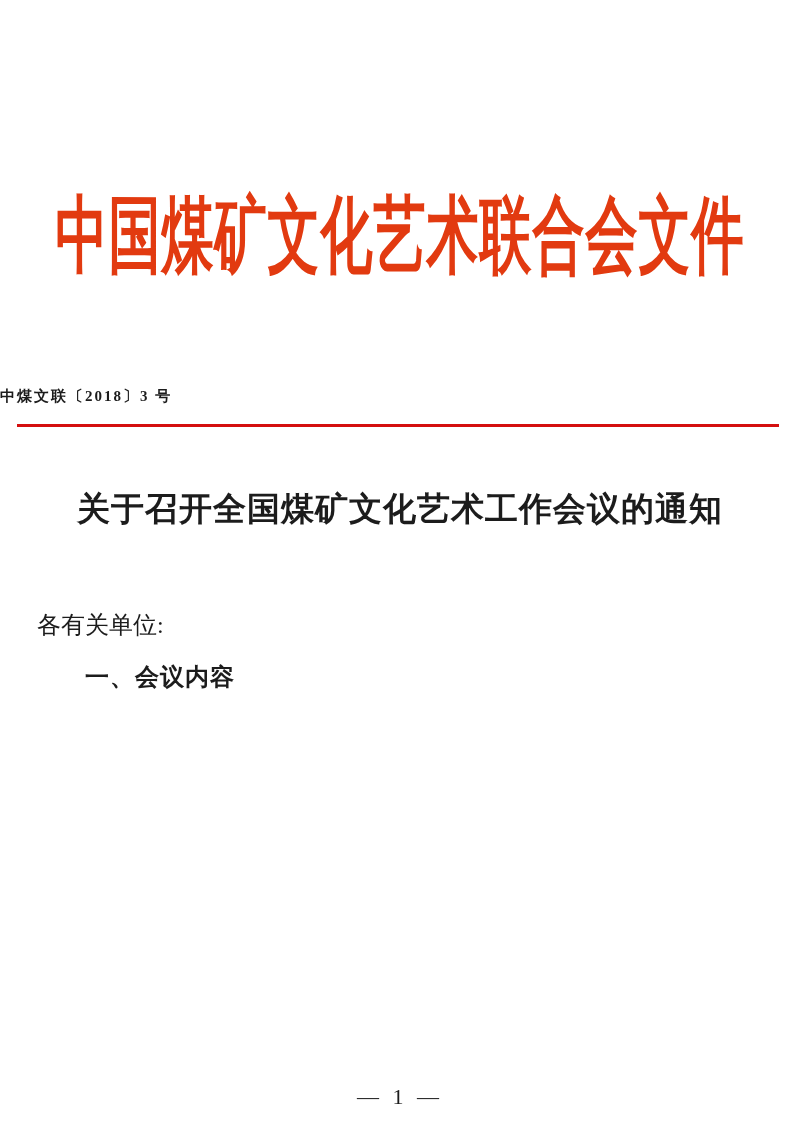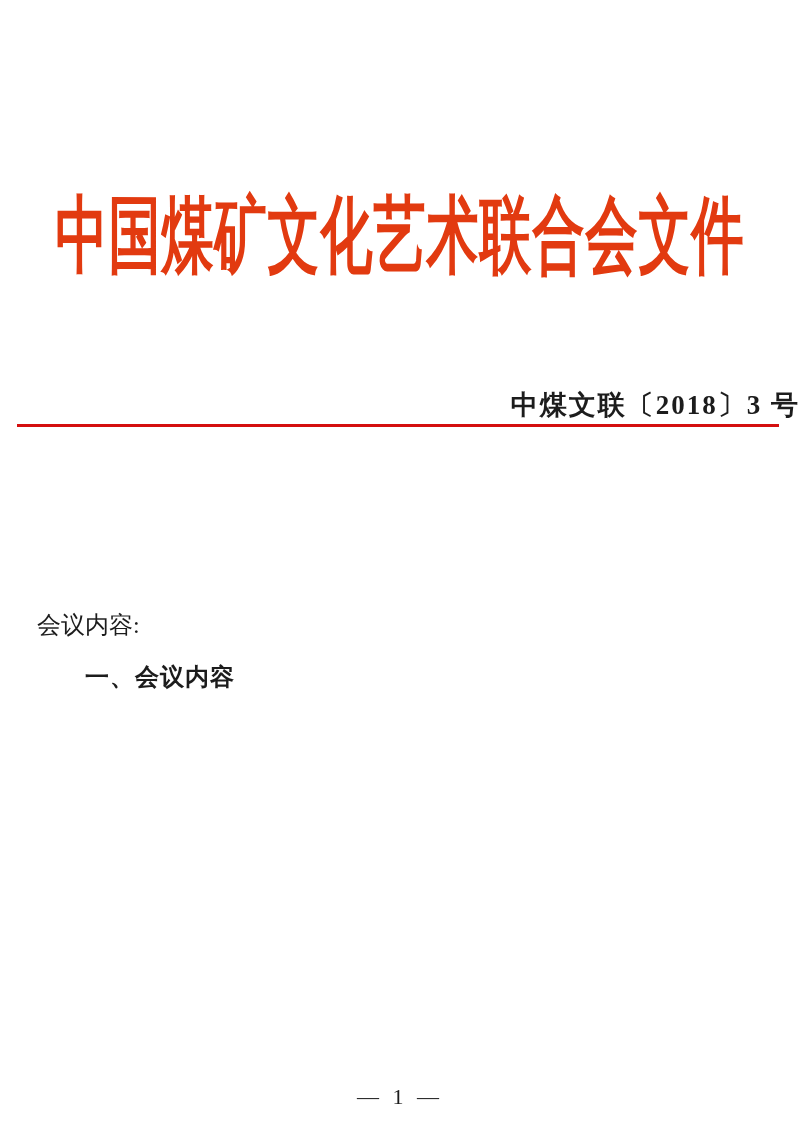--- a/index.html
+++ b/index.html
@@ -37,22 +37,22 @@
     letter-spacing:1px;
     white-space:nowrap;
     font-family:"Liberation Serif","DejaVu Serif",serif;
   }
   
   .doc-number{
     position:absolute;
     top:383px;
     left:0;
     width:100%;
-    text-align:right;
-    font-size:27px;
+    text-align:left;
+    font-size:15px;
     font-weight:bold;
     letter-spacing:2px;
   }
   
   .red-line{
     position:absolute;
     top:420px;
     left:17px;
     width:762px;
     height:3px;
@@ -102,21 +102,22 @@
 <body>
 
 <div class="page">
 
   <div class="letterhead">中国煤矿文化艺术联合会文件</div>
 
   <div class="doc-number">中煤文联〔2018〕3 号</div>
 
   <div class="red-line"></div>
 
+  <h1 class="doc-title">关于召开全国煤矿文化艺术工作会议的通知</h1>
 
   <div class="body-text">
-    <p>会议内容:</p>
+    <p>各有关单位:</p>
     <p class="section-heading">一、会议内容</p>
   </div>
 
   <div class="page-number">— 1 —</div>
 
 </div>
 
 </body></html>

